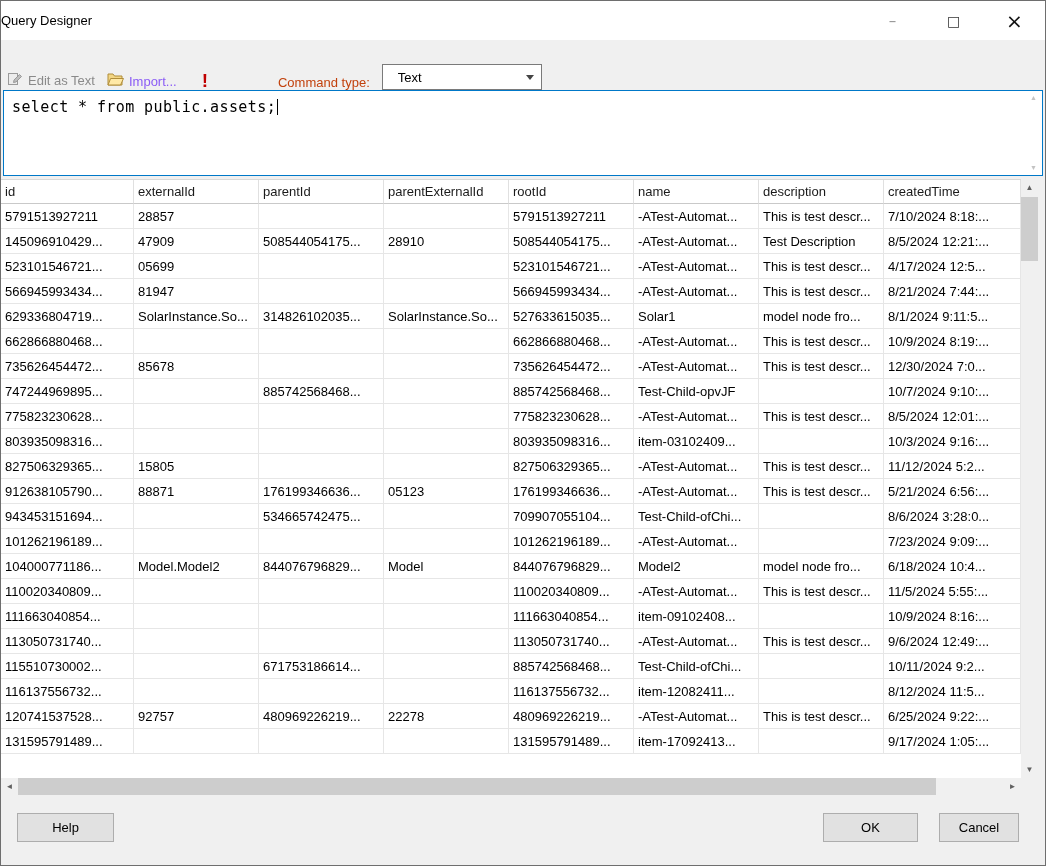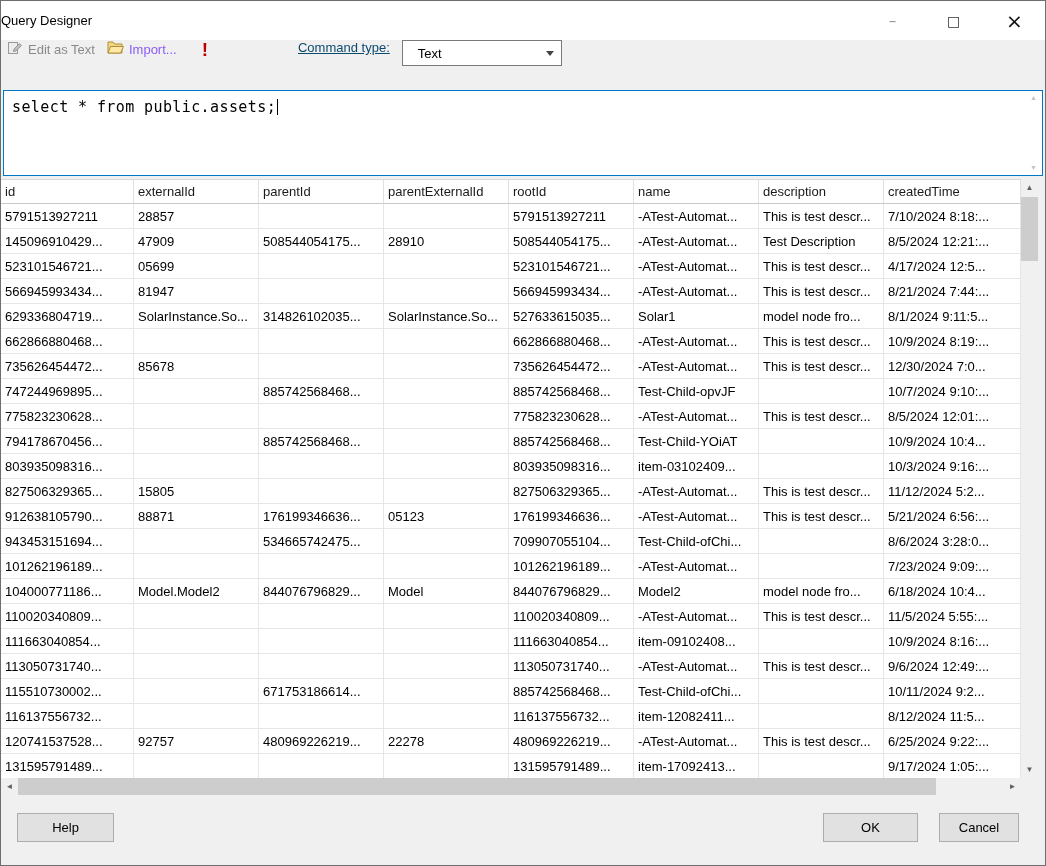--- a/index.html
+++ b/index.html
@@ -15,27 +15,27 @@
   .titlebar{ height:39px; background:#ffffff; display:flex; align-items:center; flex:0 0 auto; }
   .titlebar .title{ flex:1; font-size:13px; color:#000; }
   .win-controls{ display:flex; height:100%; }
   .win-btn{ width:61px; height:100%; display:flex; align-items:center; justify-content:center;
             background:transparent; border:none; font-family:"DejaVu Sans",sans-serif; cursor:default; }
   .win-btn.min{ font-size:15px; color:#9a9a9a; }
   .win-btn.max{ font-size:14px; color:#333; }
   .win-btn.close{ font-size:20px; color:#111; }
 
   
-  .toolbar{ height:50px; display:flex; align-items:flex-start; flex:0 0 auto; font-size:13px; }
+  .toolbar{ height:50px; display:flex; align-items:flex-end; flex:0 0 auto; font-size:13px; }
   .tool{ display:flex; align-items:center; gap:5px; }
   .tool .lbl{ white-space:nowrap; }
   .tool-edit{ margin-left:6px; color:#8a8a8a; }
   .tool-import{ margin-left:12px; color:#8b5cf6; }
   .tool-exec{ margin-left:25px; color:#c00000; font-weight:bold; font-size:19px; line-height:19px; }
-  .cmd-label{ margin-left:90px; color:#0c4a6e;text-decoration:underline; }
+  .cmd-label{ margin-left:70px; color:#c2410c; }
   .combo{ margin-left:12px; width:160px; height:26px; background:#fff; border:1px solid #7a7a7a;
           display:flex; align-items:center; padding-left:15px; position:relative; font-size:13px; }
   .combo .chev{ position:absolute; right:7px; top:10px; width:0; height:0;
                 border-left:4px solid transparent; border-right:4px solid transparent; border-top:5px solid #444; }
 
   
   .sql-box{ margin:0 2px 3px 2px; height:86px; background:#fff; border:1px solid #0078c8;
             position:relative; flex:0 0 auto; }
   .sql-text{ padding:7px 8px; font-family:"DejaVu Sans Mono", monospace; font-size:15px;
              letter-spacing:.4px; color:#000; white-space:pre; }
@@ -245,30 +245,20 @@
               <td>775823230628...</td>
               <td></td>
               <td></td>
               <td></td>
               <td>775823230628...</td>
               <td>-ATest-Automat...</td>
               <td>This is test descr...</td>
               <td>8/5/2024 12:01:...</td>
             </tr>
             <tr>
-              <td>794178670456...</td>
-              <td></td>
-              <td>885742568468...</td>
-              <td></td>
-              <td>885742568468...</td>
-              <td>Test-Child-YOiAT</td>
-              <td></td>
-              <td>10/9/2024 10:4...</td>
-            </tr>
-            <tr>
               <td>803935098316...</td>
               <td></td>
               <td></td>
               <td></td>
               <td>803935098316...</td>
               <td>item-03102409...</td>
               <td></td>
               <td>10/3/2024 9:16:...</td>
             </tr>
             <tr>

